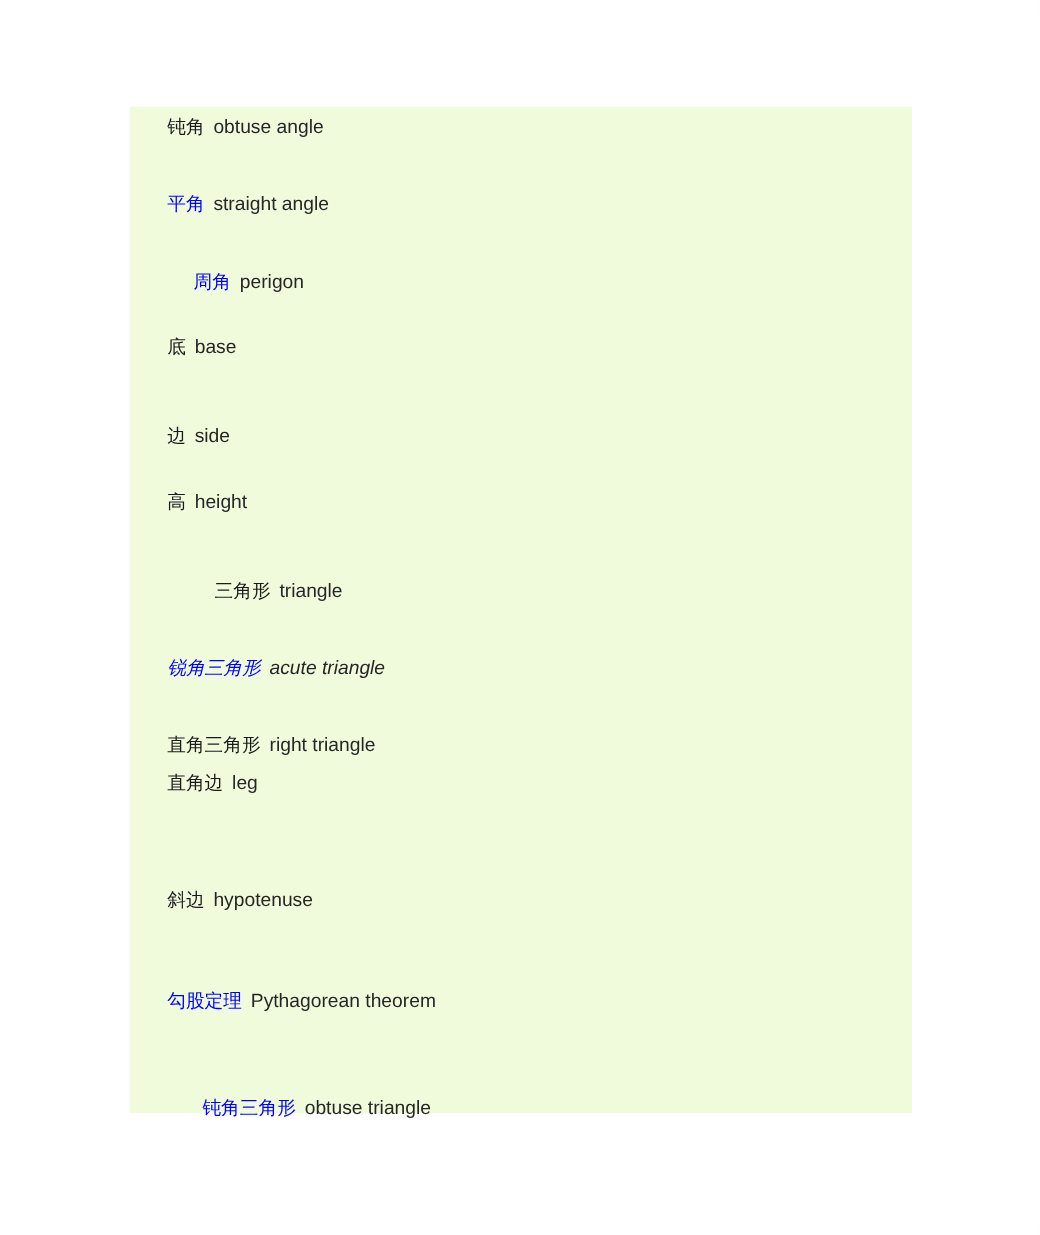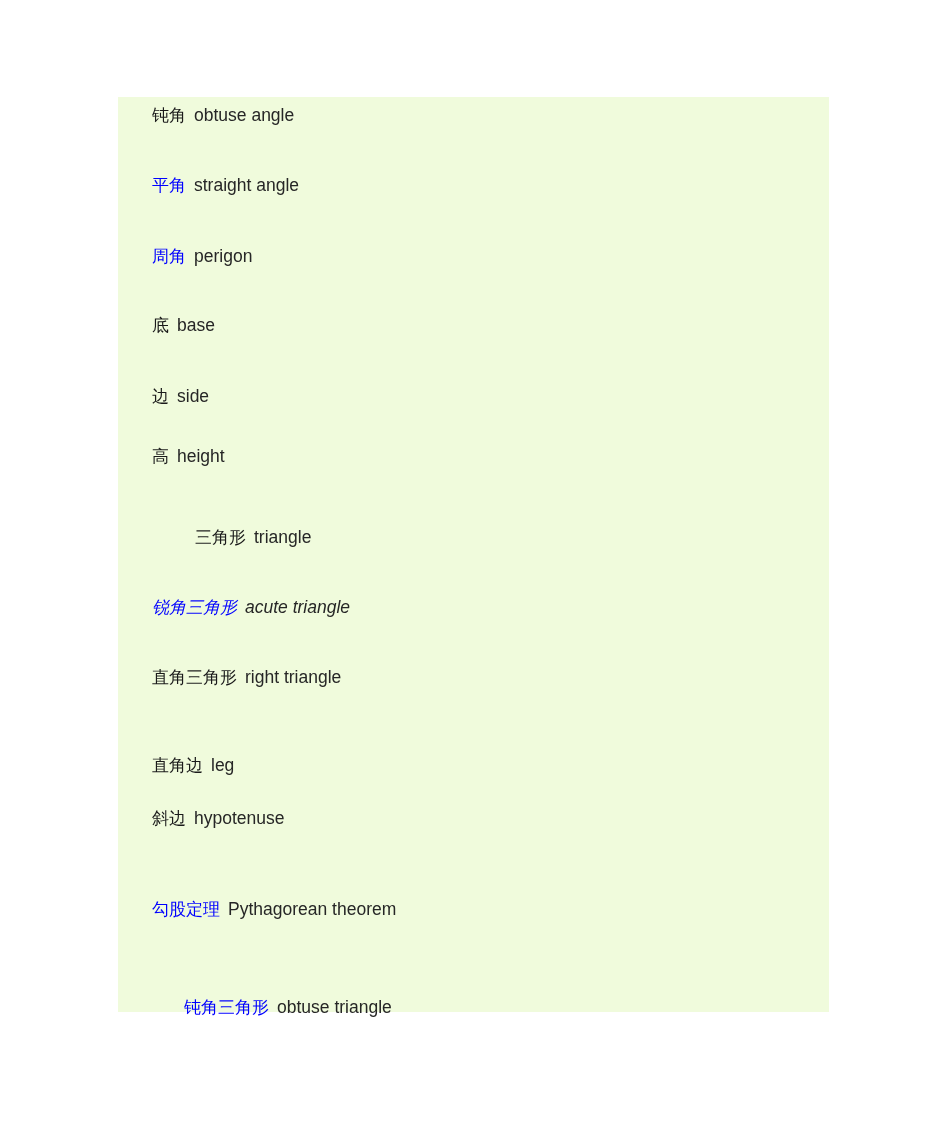--- a/index.html
+++ b/index.html
@@ -78,26 +78,26 @@
   }
 </style>
 </head>
 <body>
 
 <div id="page" style="background: rgb(255, 255, 255);">
   <div id="glossary-panel" style="background: rgb(240, 251, 220);">
     <ul id="glossary-list">
         <li class="glossary-row" style="top: 5px;"><span class="term plain" style="color: rgb(26, 26, 26);">钝角</span><span class="gap"></span><span class="translation">obtuse angle</span></li>
         <li class="glossary-row" style="top: 75.3px;"><span class="term link" style="color: rgb(0, 0, 255);">平角</span><span class="gap"></span><span class="translation">straight angle</span></li>
-        <li class="glossary-row" style="top: 145.6px;"><span class="term link" style="color: rgb(0, 0, 255);">周角</span><span class="gap"></span><span class="translation">perigon</span></li>
-        <li class="glossary-row" style="top: 215px;"><span class="term plain" style="color: rgb(26, 26, 26);">底</span><span class="gap"></span><span class="translation">base</span></li>
+        <li class="glossary-row" style="top: 145.6px;"><span class="term link" style="color: rgb(0, 0, 255); margin-left: 24px;">周角</span><span class="gap"></span><span class="translation">perigon</span></li>
+        <li class="glossary-row" style="top: 205px;"><span class="term plain" style="color: rgb(26, 26, 26);">底</span><span class="gap"></span><span class="translation">base</span></li>
         <li class="glossary-row" style="top: 286.2px;"><span class="term plain" style="color: rgb(26, 26, 26);">边</span><span class="gap"></span><span class="translation">side</span></li>
         <li class="glossary-row" style="top: 346px;"><span class="term plain" style="color: rgb(26, 26, 26);">高</span><span class="gap"></span><span class="translation">height</span></li>
         <li class="glossary-row" style="top: 426.8px; margin-left: 43px;"><span class="term plain" style="color: rgb(26, 26, 26);">三角形</span><span class="gap"></span><span class="translation">triangle</span></li>
         <li class="glossary-row" style="top: 497.1px; font-style: italic;"><span class="term link" style="color: rgb(0, 0, 255);">锐角三角形</span><span class="gap"></span><span class="translation">acute triangle</span></li>
         <li class="glossary-row" style="top: 567.4px;"><span class="term plain" style="color: rgb(26, 26, 26);">直角三角形</span><span class="gap"></span><span class="translation">right triangle</span></li>
-        <li class="glossary-row" style="top: 655px;"><span class="term plain" style="color: rgb(26, 26, 26);">直角边</span><span class="gap"></span><span class="translation">leg</span></li>
+        <li class="glossary-row" style="top: 601px;"><span class="term plain" style="color: rgb(26, 26, 26);">直角边</span><span class="gap"></span><span class="translation">leg</span></li>
         <li class="glossary-row" style="top: 708px;"><span class="term plain" style="color: rgb(26, 26, 26);">斜边</span><span class="gap"></span><span class="translation">hypotenuse</span></li>
         <li class="glossary-row" style="top: 778.3px; margin-top: 21px;"><span class="term link" style="color: rgb(0, 0, 255);">勾股定理</span><span class="gap"></span><span class="translation">Pythagorean theorem</span></li>
         <li class="glossary-row" style="top: 897px; margin-left: 32px;"><span class="term link" style="color: rgb(0, 0, 255);">钝角三角形</span><span class="gap"></span><span class="translation">obtuse triangle</span></li>
       </ul>
   </div>
 </div>
 
 </body></html>

